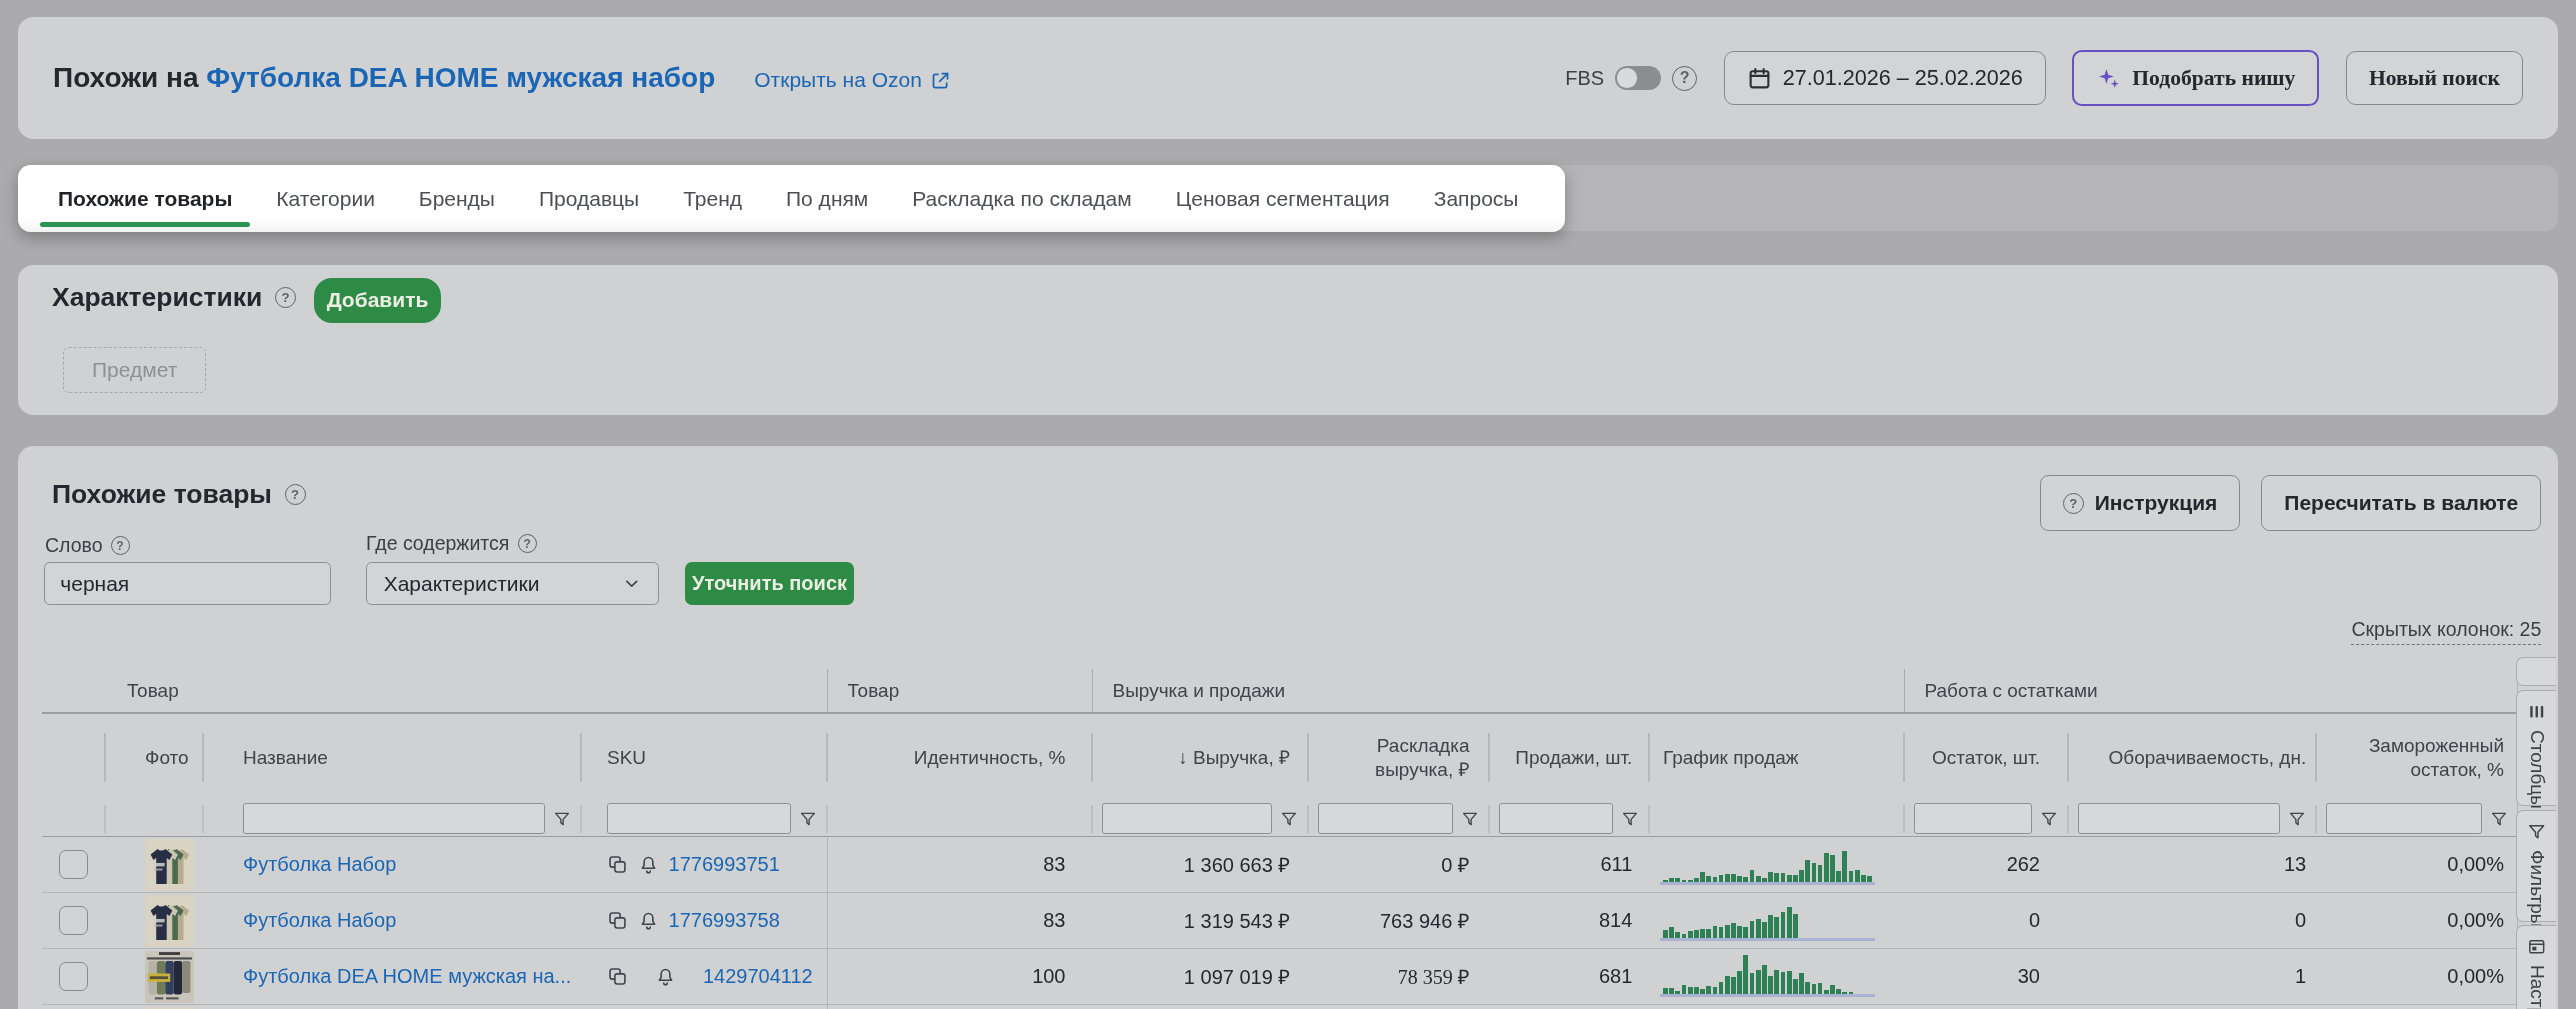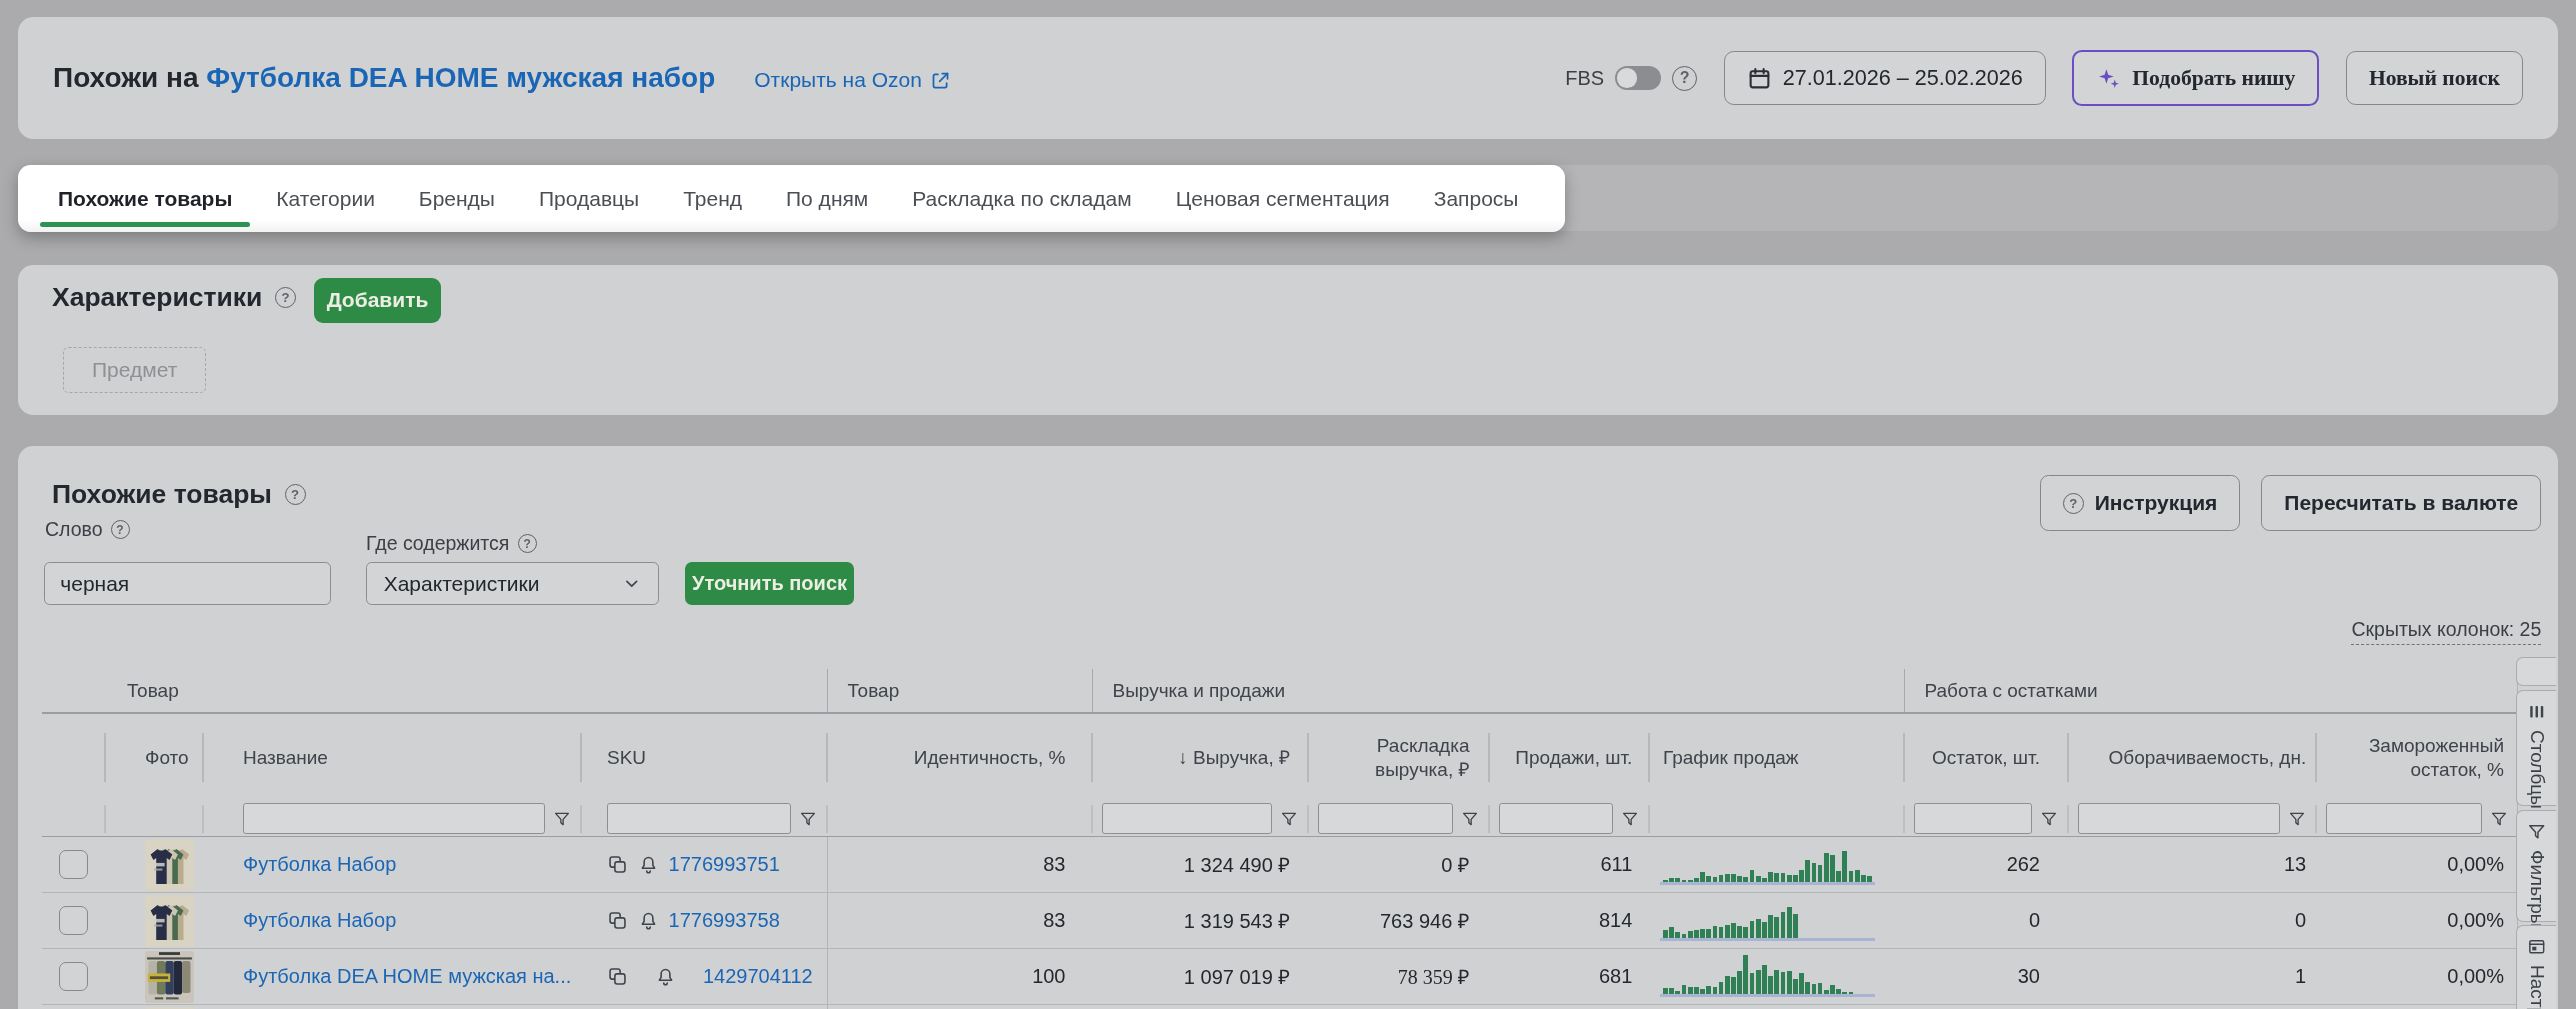--- a/index.html
+++ b/index.html
@@ -44,21 +44,21 @@
   .tab.active { color:#1f2227; font-weight:600; }
   .tab .underline { display:none; }
   .tab.active .underline { display:block; position:absolute; left:4.2px; right:4.2px; bottom:4.9px;
     height:4.9px; border-radius:2.8px; background:#2d9352; }
 
   
   #chars-panel { left:18px; top:265px; width:2540px; height:150px; }
   .chars-head { position:absolute; left:34px; top:16.7px; display:flex; align-items:center; gap:12.6px; }
   h2 { font-size:26.5px; font-weight:bold; color:#23272e; white-space:nowrap; }
   .green-btn { position:absolute; display:flex; align-items:center; justify-content:center;
-    background:#2e8b46; color:#edeee3; font-weight:600; border:none; border-radius:9px;
+    background:#2e8b46; color:#edeee3; font-weight:600; border:none; border-radius:18px;
     cursor:pointer; }
   #add-btn { left:296px; top:12.6px; width:127px; height:45px; font-size:21px; }
   .chip { position:absolute; left:45px; top:82px; height:46px; padding:0 28px;
     display:flex; align-items:center; border:1.4px dashed #a5a7aa; border-radius:5.6px;
     font-size:21px; color:#8d9094; }
 
   
   #similar-panel { left:18px; top:446px; width:2540px; height:563px; border-radius:15.3px 15.3px 0 0; }
   .sim-head { position:absolute; left:34px; top:33px; display:flex; align-items:center; gap:12.6px; }
   .sim-actions { position:absolute; right:16.7px; top:29px; display:flex; gap:21px; }
@@ -213,21 +213,21 @@
   <div class="sim-actions">
     <button class="btn">
       <span class="q-icon small">?</span>
       <span>Инструкция</span>
     </button>
     <button class="btn">
       <span>Пересчитать в валюте</span>
     </button>
   </div>
 
-  <div class="fld-label" style="left:27px; top:72px;gap:8px;">
+  <div class="fld-label" style="left:27px; top:88px;gap:8px;">
     <span>Слово</span>
     <span class="q-icon xs">?</span>
   </div>
   <input class="text-input" style="left: 26px; top: 116px; width: 287px;" value="черная">
 
   <div class="fld-label" style="left:348px; top:86px;">
     <span>Где содержится</span>
     <span class="q-icon xs">?</span>
   </div>
   <div class="select" style="left:348px; top:116px; width:293px;">
@@ -338,21 +338,21 @@
             <rect fill="none" stroke="#3f434a" stroke-width="1.8" stroke-linecap="round" stroke-linejoin="round" x="3.5" y="3.5" width="11.5" height="11.5" rx="2.5"></rect>
             <rect x="9" y="9" width="11.5" height="11.5" rx="2.5" fill="#d0d1d3" stroke="#3f434a" stroke-width="1.8"></rect>
           </svg>
           <svg xmlns="http://www.w3.org/2000/svg" width="21" height="21" viewBox="0 0 24 24" style="flex: 0 0 auto;">
             <path fill="none" stroke="#3f434a" stroke-width="1.8" stroke-linecap="round" stroke-linejoin="round" d="M12 4a5 5 0 0 1 5 5v4l2 3.2H5L7 13V9a5 5 0 0 1 5-5z"></path>
             <path fill="none" stroke="#3f434a" stroke-width="1.8" stroke-linecap="round" stroke-linejoin="round" d="M10 19.5a2 2 0 0 0 4 0"></path>
           </svg>
           <a href="#">1776993751</a>
         </div>
         <div class="cell right v-div" style="padding-right: 26.5px;">83</div>
-        <div class="cell right" style="padding-right: 18px;">1 324 490 ₽</div>
+        <div class="cell right" style="padding-right: 18px;">1 360 663 ₽</div>
         <div class="cell right" style="padding-right: 19.5px;">0 ₽</div>
         <div class="cell right" style="padding-right: 16.7px;">611</div>
         <div class="cell" style="padding-left: 14px;">
           <div class="spark">
             <div class="base"></div>
             <div class="bar" style="height: 2px;"></div>
             <div class="bar" style="height: 3.5px;"></div>
             <div class="bar" style="height: 3.5px;"></div>
             <div class="bar" style="height: 1.4px;"></div>
             <div class="bar" style="height: 1.4px;"></div>

